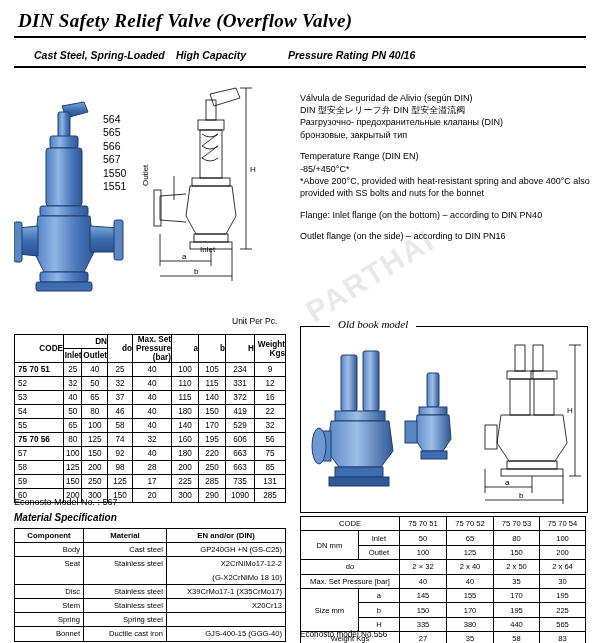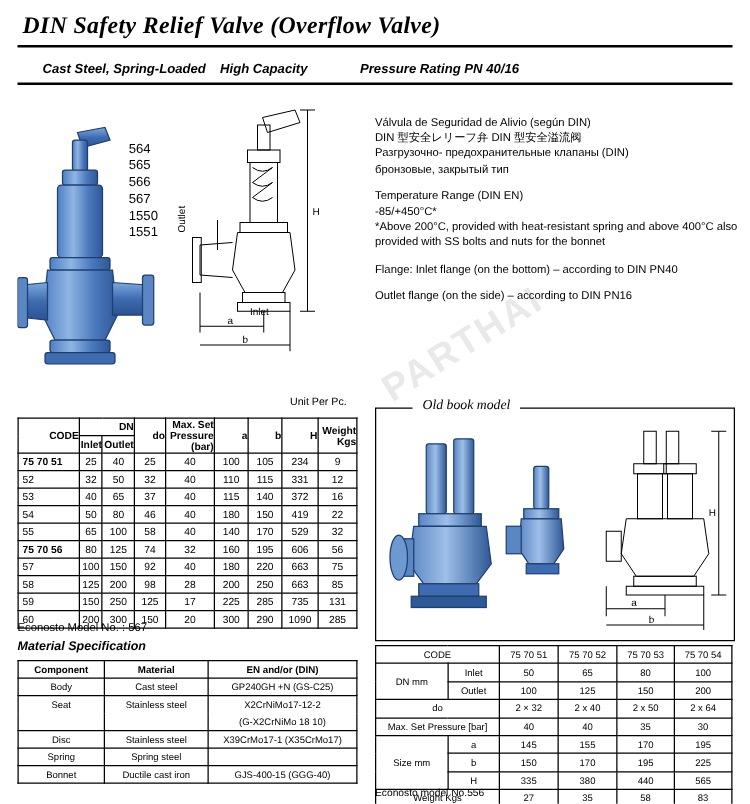--- a/index.html
+++ b/index.html
@@ -52,21 +52,21 @@
   .maintable td.code{font-weight:bold;text-align:left;padding-left:3px;}
   .maintable td.codeblank{text-align:left;padding-left:3px;}
   .nb-b{border-bottom:none !important;}
   .nb-t{border-top:none !important;}
 
   .econo{position:absolute;left:14px;top:497px;font-size:9px;}
   .matspec{position:absolute;left:14px;top:512px;font-size:10px;font-weight:bold;font-style:italic;}
 
   .mattable{position:absolute;left:14px;top:528px;width:272px;border-collapse:collapse;}
   .mattable td,.mattable th{
-    border:1px solid #000;font-size:7.6px;padding:0 3px;height:13.2px;text-align:center;
+    border:1px solid #000;font-size:7.6px;padding:0 3px;height:13.2px;text-align:right;
     font-weight:normal;
   }
   .mattable th{font-weight:bold;text-align:center;font-size:7.8px;}
 
   
   .oldbox{position:absolute;left:300px;top:326px;width:286px;height:185px;border:1px solid #000;}
   .oldtitle{
     position:absolute;left:330px;top:318px;background:#fff;padding:0 8px;
     font-family:"Liberation Serif", serif;font-weight:normal;font-size:11px;font-style:italic;
   }
@@ -343,20 +343,25 @@
     </tr>
     <tr>
       <td class="nb-t"></td>
       <td class="nb-t"></td>
       <td class="nb-t">(G-X2CrNiMo 18 10)</td>
     </tr>
     <tr>
       <td>Disc</td>
       <td>Stainless steel</td>
       <td>X39CrMo17-1 (X35CrMo17)</td>
+    </tr>
+    <tr>
+      <td>Stem</td>
+      <td>Stainless steel</td>
+      <td>X20Cr13</td>
     </tr>
     <tr>
       <td>Spring</td>
       <td>Spring steel</td>
       <td></td>
     </tr>
     <tr>
       <td>Bonnet</td>
       <td>Ductile cast iron</td>
       <td>GJS-400-15 (GGG-40)</td>

